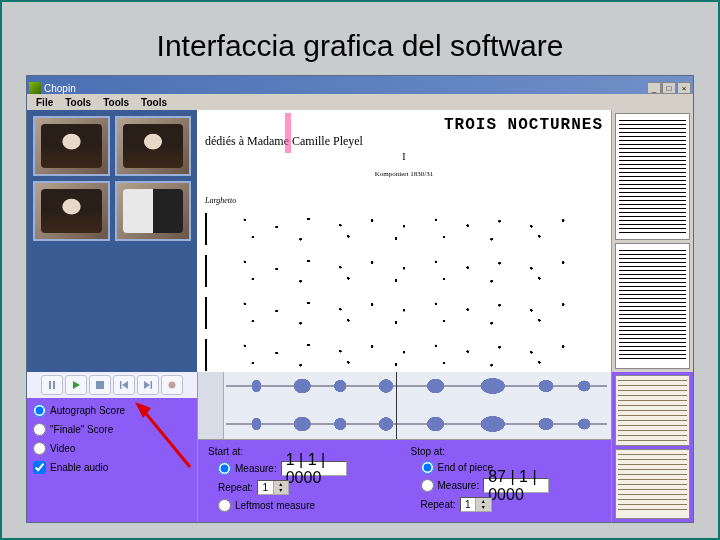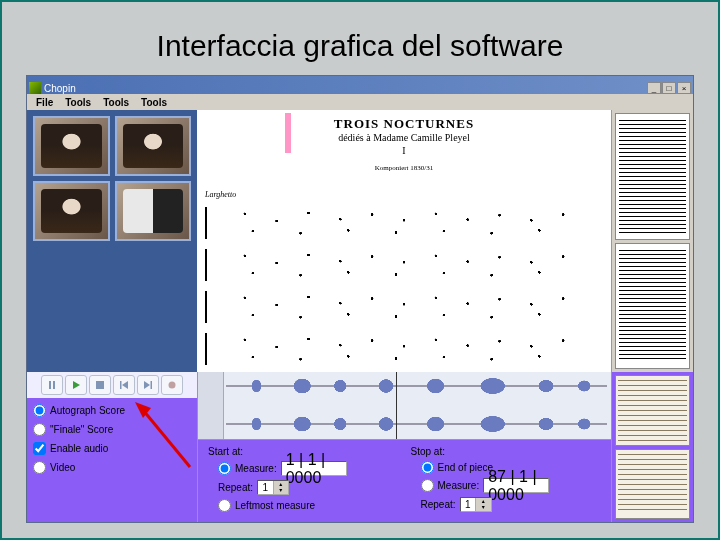--- a/index.html
+++ b/index.html
@@ -108,22 +108,22 @@
   display: flex;
   min-height: 0;
 }
 .score-main {
   flex: 1;
   padding: 6px 8px;
   overflow: hidden;
   font-family: Georgia, serif;
   position: relative;
 }
-.score-title { text-align: center; font-size: 13px; font-weight: bold; letter-spacing: 1px; }
-.score-sub { text-align:center; font-size:10px; }
+.score-title { text-align: right; font-size: 16px; font-weight: bold; letter-spacing: 1px; font-family: Liberation Mono, monospace; }
+.score-sub { text-align:left; font-size:12px; }
 .score-roman { text-align:center; font-size:10px; margin-top:2px; }
 .score-komp { text-align:center; font-size:7px; margin-top:8px; }
 .score-tempo { font-size:8px; font-style:italic; margin-top:18px; }
 .staves { margin-top:4px; }
 .staff-system {
   height: 36px;
   margin-bottom: 6px;
   background:
     repeating-linear-gradient(180deg, transparent 0 2px, #000 2px 2.5px, transparent 2.5px 4px) 0 4px/100% 16px no-repeat,
     repeating-linear-gradient(180deg, transparent 0 2px, #000 2px 2.5px, transparent 2.5px 4px) 0 22px/100% 16px no-repeat;
@@ -421,26 +421,26 @@
         <div class="options">
           <div class="opt">
             <input type="radio" name="sc" checked="" style="">
             <span>Autograph Score</span>
           </div>
           <div class="opt">
             <input type="radio" name="sc" style="">
             <span>"Finale" Score</span>
           </div>
           <div class="opt">
+            <input type="radio" name="sc" style="">
+            <span>Video</span>
+          </div>
+          <div class="opt">
             <input type="checkbox" checked="" style="">
             <span>Enable audio</span>
-          </div>
-          <div class="opt">
-            <input type="radio" name="sc" style="">
-            <span>Video</span>
           </div>
           <svg class="arrow" viewBox="0 0 60 70">
             <line x1="55" y1="65" x2="8" y2="8" stroke="#d00" stroke-width="3"></line>
             <polygon points="0,0 16,6 8,16" fill="#d00"></polygon>
           </svg>
         </div>
       </div>
 
       <div class="bottom-right">
         <div class="wave-and-controls">

